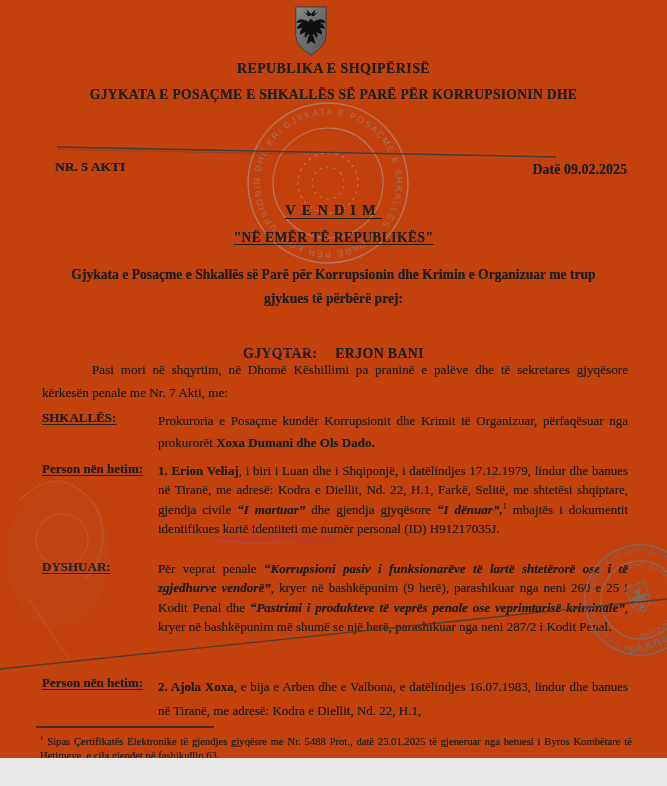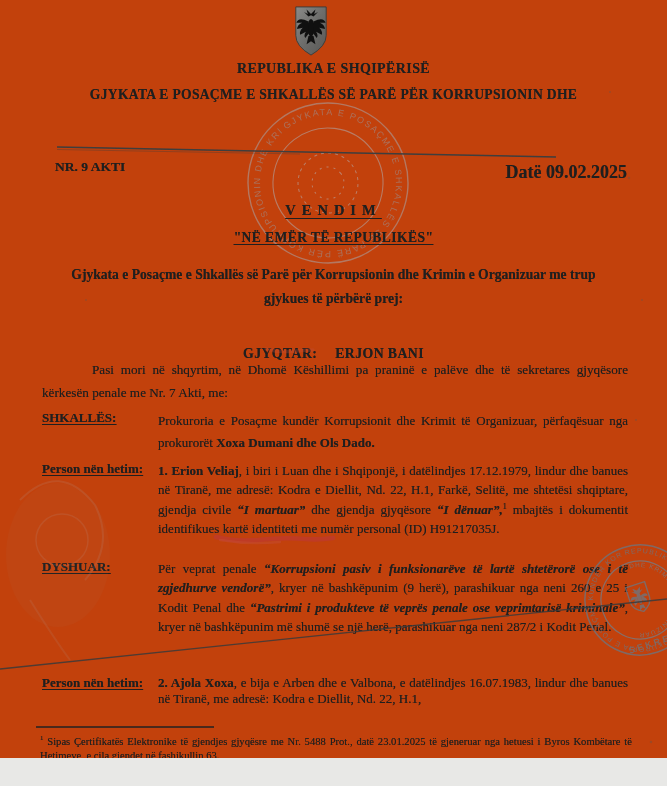--- a/index.html
+++ b/index.html
@@ -17,38 +17,38 @@
   .abs{ position:absolute; }
   .ctr{ left:0; right:0; text-align:center; }
   .b{ font-weight:bold; }
   .u{ text-decoration:underline; }
 
   
   .republic{ top:61px; font-size:14px; letter-spacing:.4px; }
   .court1{ top:87px; font-size:13.6px; letter-spacing:.3px; }
   .court2{ top:110px; font-size:13.6px; letter-spacing:.5px; }
   .actno{ left:55px; top:159px; font-size:13.5px; }
-  .date{ right:40px; top:162px; font-size:18px; }
+  .date{ right:40px; top:162px; font-size:14px; }
 
   .vendim{ top:202px; font-size:14.5px; letter-spacing:6px; text-underline-offset:3px; }
   .inname{ top:230px; font-size:13.6px; letter-spacing:.4px; text-underline-offset:2px; }
 
   .panel{ top:263px; left:62px; width:543px; text-align:center; font-size:13.6px; line-height:24px; }
   .judgeline{ top:346px; font-size:13.8px; letter-spacing:.4px; }
   .judgeline .gap{ display:inline-block; width:18px; }
   .intro{ top:359px; left:42px; width:586px; font-size:13.2px; line-height:22.5px; text-align:justify; text-indent:50px; }
 
   
   .row{ position:absolute; left:42px; width:586px; display:grid; grid-template-columns:116px 470px; }
   .row .lbl{ font-weight:bold; text-decoration:underline; font-size:13px; white-space:nowrap; text-underline-offset:2px; }
   .row .body{ font-size:13px; text-align:justify; }
   .row1{ top:410px; } .row1 .body{ line-height:21.5px; }
   .row2{ top:461px; } .row2 .body{ line-height:19.4px; }
   .row3{ top:559px; } .row3 .body{ line-height:19.4px; }
-  .row4{ top:675px; } .row4 .body{ line-height:16px; }
+  .row4{ top:675px; } .row4 .body{ line-height:24px; }
 
   .sg-b{ font-weight:bold; }
   .sg-bi{ font-weight:bold; font-style:italic; }
   .sg-biu{ font-weight:bold; font-style:italic; text-underline-offset:2px; }
   sup.sg-sup{ font-size:.62em; line-height:0; }
 
   
   .footnote{ left:40px; top:731px; width:592px; font-size:10.6px; line-height:14.5px; text-align:justify; }
   .footnote sup{ font-size:.65em; }
   .pagenum{ left:48px; top:760px; font-size:12.5px; font-weight:bold; letter-spacing:2.5px; }
@@ -85,21 +85,21 @@
       <ellipse cx="30" cy="35" rx="5.5" ry="14"></ellipse>
       <path d="M26 25 Q10 17 7 27 L16 27 Q8 31 8 37 L17 35 Q11 41 13 46 L22 41 Q18 47 21 51 L27 43 Z"></path>
       <path d="M34 25 Q50 17 53 27 L44 27 Q52 31 52 37 L43 35 Q49 41 47 46 L38 41 Q42 47 39 51 L33 43 Z"></path>
       <path d="M26 48 L34 48 L37 61 L30 56 L23 61 Z"></path>
     </g>
   </svg>
 
   <div class="abs ctr republic b ink">REPUBLIKA E SHQIPËRISË</div>
   <div class="abs ctr court1 b ink">GJYKATA E POSAÇME E SHKALLËS SË PARË PËR KORRUPSIONIN DHE</div>
 
-  <div class="abs actno b ink">NR. 9 AKTI</div>
+  <div class="abs actno b ink">NR. 5 AKTI</div>
   <div class="abs date b ink">Datë 09.02.2025</div>
 
   <svg class="abs stamp stamp-center" viewBox="0 0 200 190">
     <defs>
       <path id="cring" d="M100 27 a68 68 0 1 1 -0.01 0"></path>
     </defs>
     <g transform="rotate(-38 100 95)" opacity=".62">
       <circle cx="100" cy="95" r="80" fill="none" stroke="#a6aab1" stroke-width="1.4"></circle>
       <circle cx="100" cy="95" r="55" fill="none" stroke="#aeb2b8" stroke-width="1.1"></circle>
       <circle cx="100" cy="95" r="30" fill="none" stroke="#b4b8be" stroke-width="1" stroke-dasharray="3 4"></circle>

